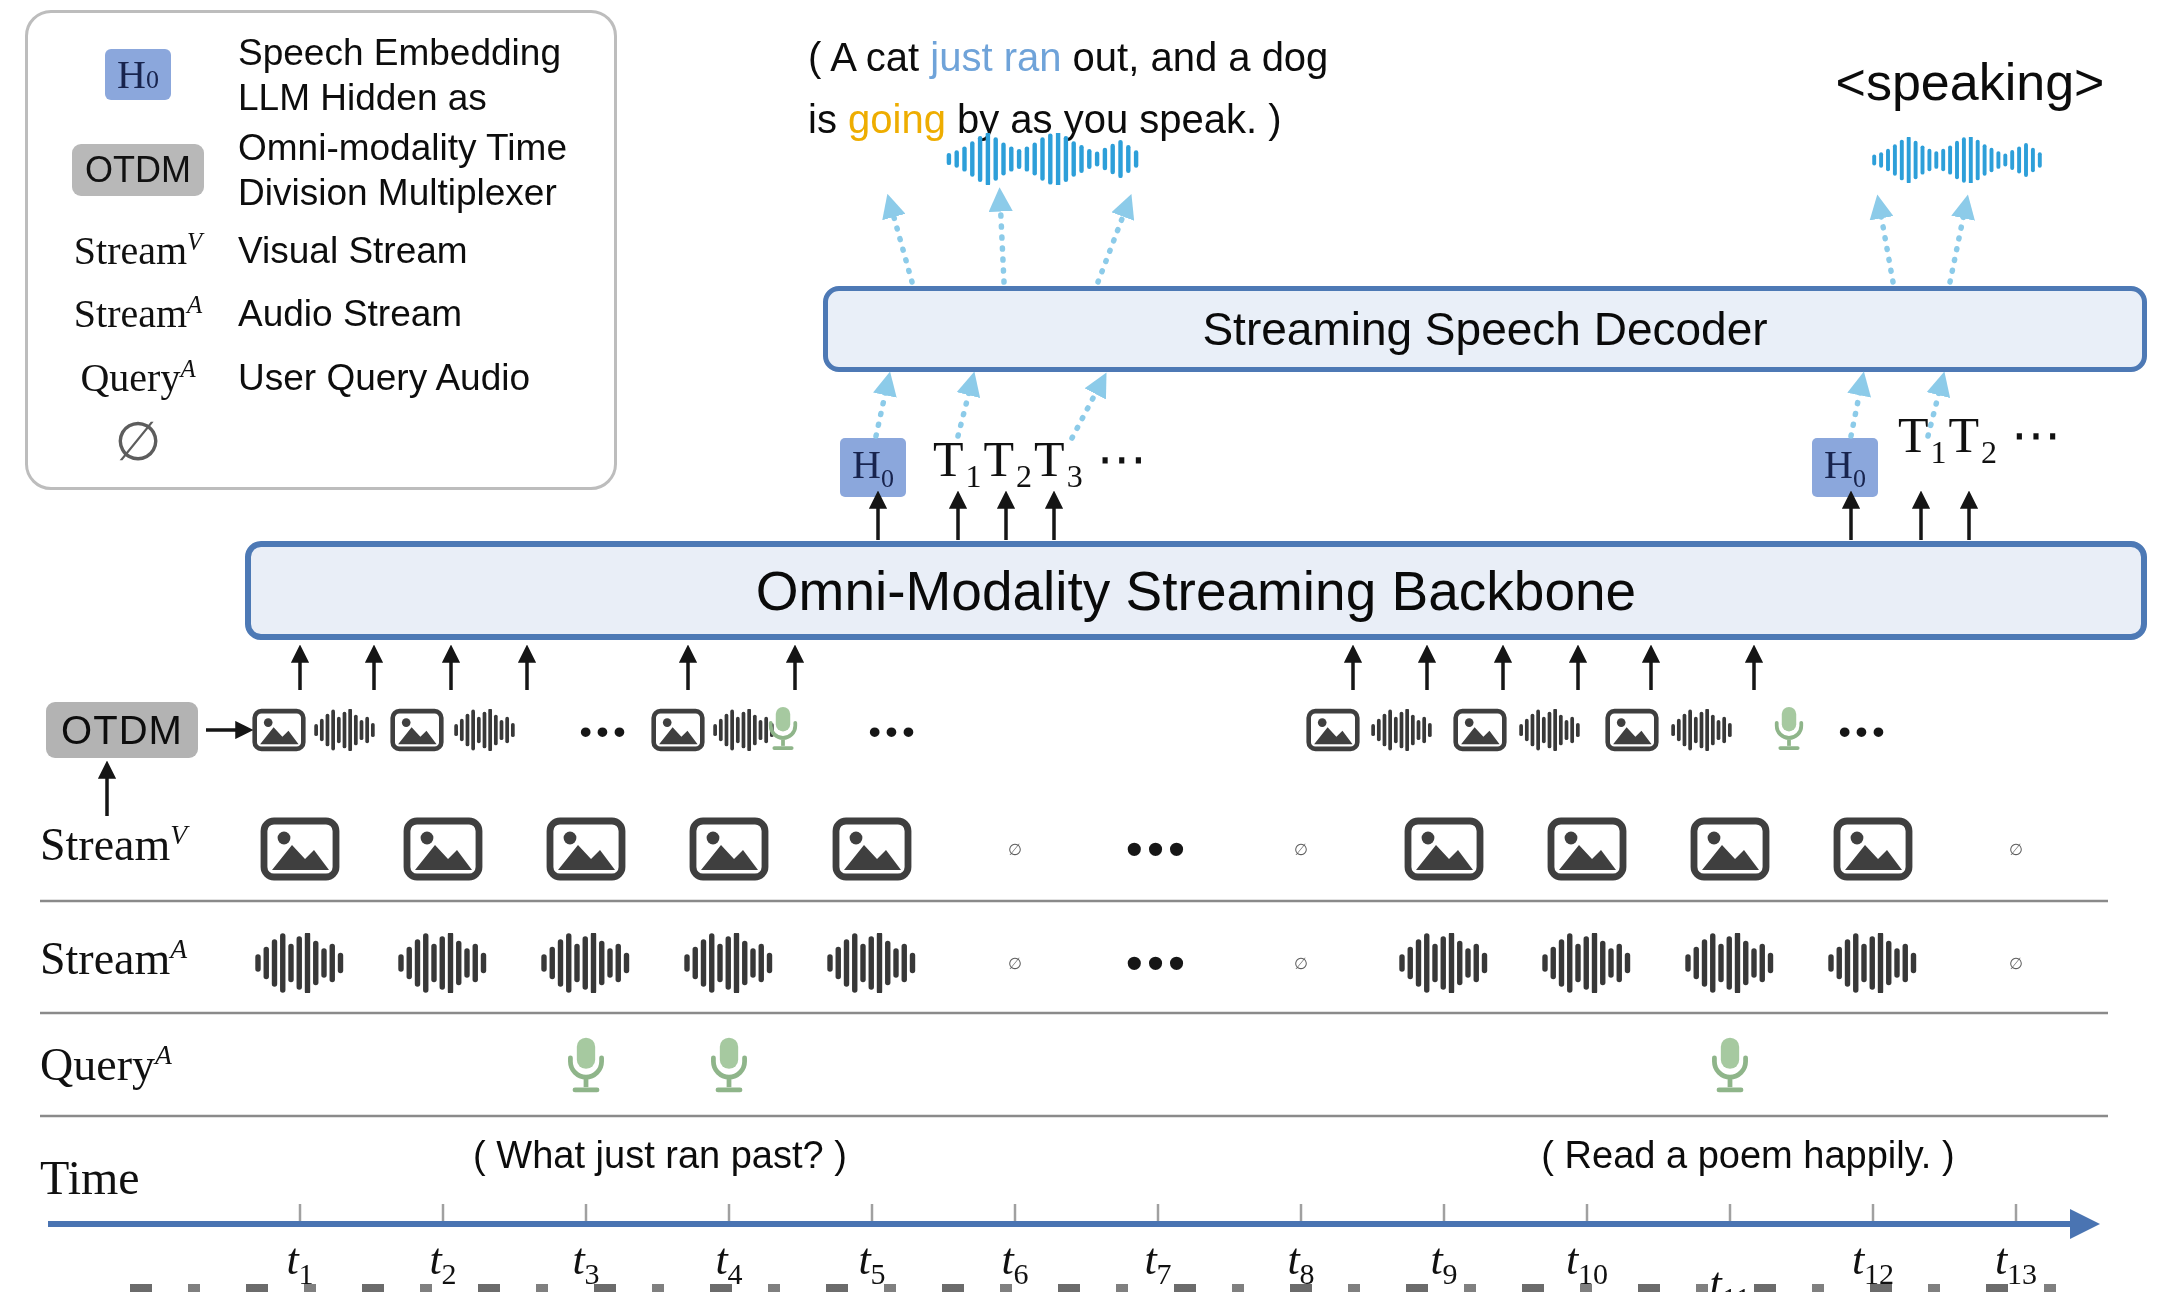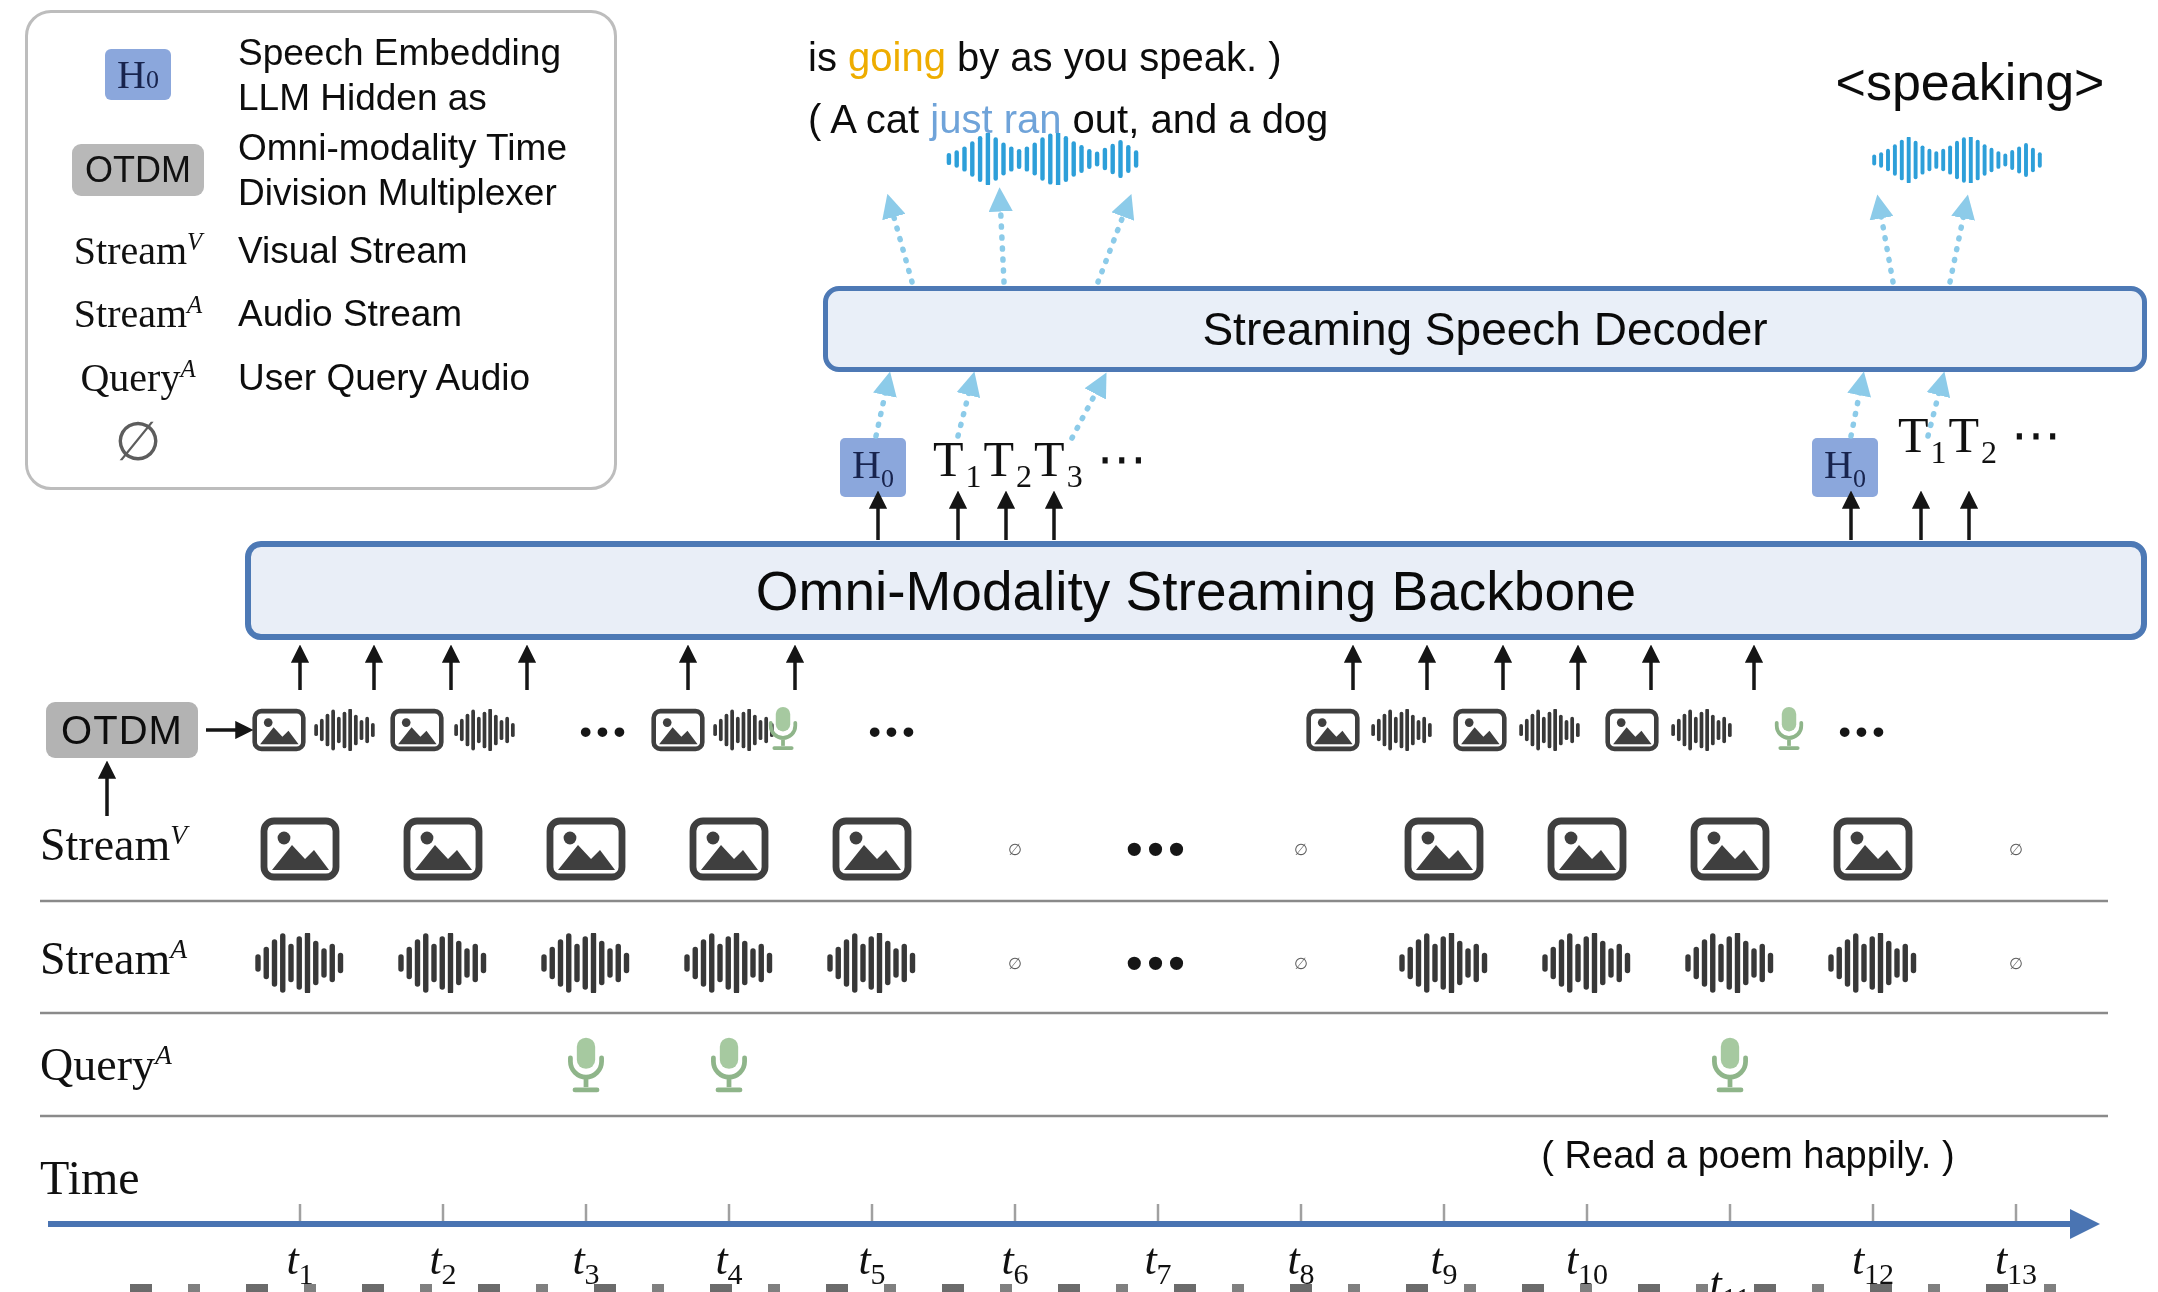--- a/index.html
+++ b/index.html
@@ -179,22 +179,22 @@
         </div>
     </div>
     <div class="lrow short">
       <div class="lsym">
           <span class="empty-glyph">∅</span>
         </div>
     </div>
   </div>
 
   <div class="caption">
+    <div><span>( A cat </span><span class="hl-blue">just ran</span><span> out, and a dog</span></div>
     <div><span>is </span><span class="hl-gold">going</span><span> by as you speak. )</span></div>
-    <div><span>( A cat </span><span class="hl-blue">just ran</span><span> out, and a dog</span></div>
   </div>
   <div class="abs wave" style="left:895px;top:133px;">
     <svg class="icon" width="295" height="52">
         <use href="#sym-wave-long"></use>
       </svg>
   </div>
 
   <div class="speaking">&lt;speaking&gt;</div>
   <div class="abs wave" style="left:1867px;top:137px;">
     <svg class="icon" width="180" height="46">
@@ -409,20 +409,21 @@
       <svg class="icon" width="48" height="66">
         <use href="#sym-mic"></use>
       </svg>
     </div>
   <div class="abs" style="left:1706px;top:1034px;">
       <svg class="icon" width="48" height="66">
         <use href="#sym-mic"></use>
       </svg>
     </div>
 
+  <div class="querytext" style="left:450px;top:1134px;">( What just ran past? )</div>
   <div class="querytext" style="left:1538px;top:1134px;">( Read a poem happily. )</div>
 
   <div class="timelbl">Time</div>
   <div class="ticklbl" style="left:245px;top:1234px;"><span class="tb">t</span><sub>1</sub></div>
   <div class="ticklbl" style="left:388px;top:1234px;"><span class="tb">t</span><sub>2</sub></div>
   <div class="ticklbl" style="left:531px;top:1234px;"><span class="tb">t</span><sub>3</sub></div>
   <div class="ticklbl" style="left:674px;top:1234px;"><span class="tb">t</span><sub>4</sub></div>
   <div class="ticklbl" style="left:817px;top:1234px;"><span class="tb">t</span><sub>5</sub></div>
   <div class="ticklbl" style="left:960px;top:1234px;"><span class="tb">t</span><sub>6</sub></div>
   <div class="ticklbl" style="left:1103px;top:1234px;"><span class="tb">t</span><sub>7</sub></div>

